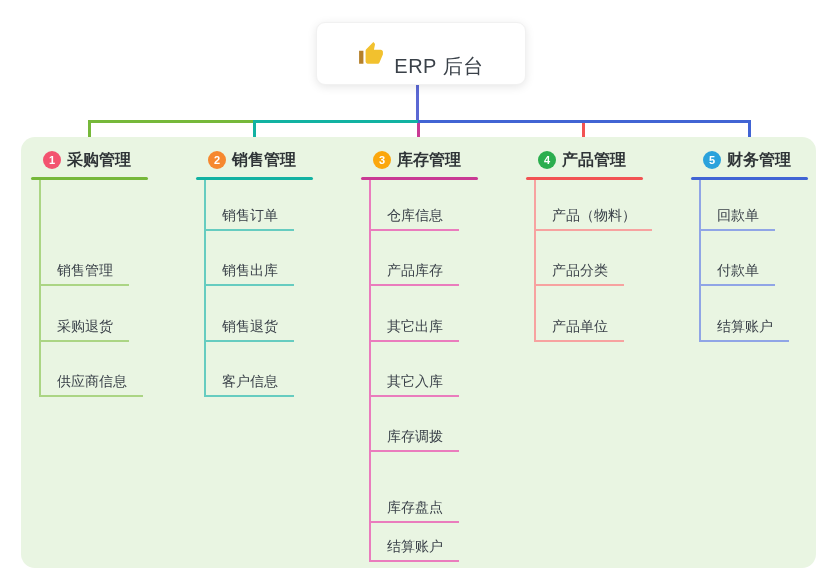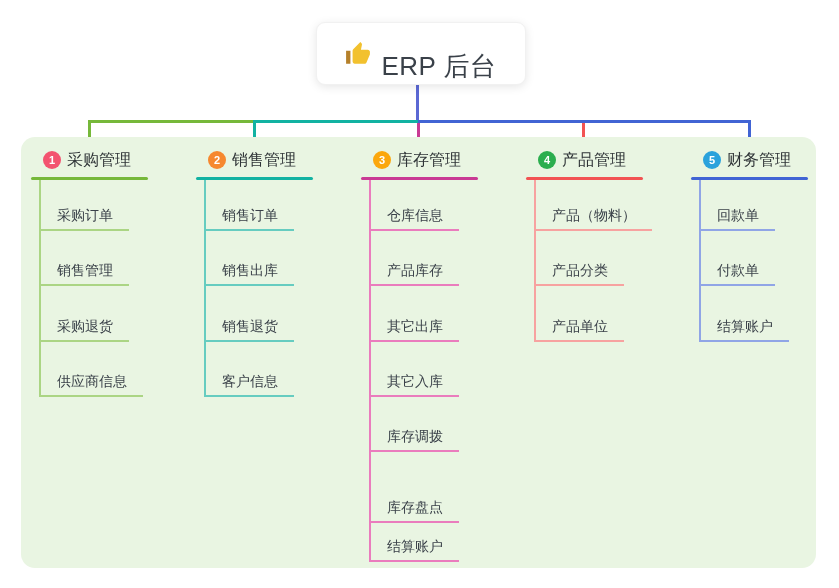--- a/index.html
+++ b/index.html
@@ -3,35 +3,35 @@
 <meta charset="utf-8">
 <style>
   html,body{margin:0;padding:0;background:#ffffff;}
   body{font-family:"Liberation Sans","DejaVu Sans",sans-serif;color:#3a4149;}
   .canvas{position:relative;width:839px;height:588px;background:var(--page-bg);overflow:hidden;}
 
   
   .root-node{position:absolute;left:316px;top:22px;width:208px;height:61px;background:#fff;
     border:1px solid #f1f1f1;border-radius:9px;box-shadow:0 2px 10px rgba(0,0,0,.10);
     display:flex;align-items:center;justify-content:center;gap:10px;cursor:pointer;}
-  .root-label{font-size:26px;font-weight:500;color:#3a4149;letter-spacing:.5px;margin-top:25px;}
+  .root-label{font-size:20px;font-weight:500;color:#3a4149;letter-spacing:.5px;margin-top:25px;}
   .thumb{width:26px;height:26px;display:block;}
 
   
   .seg{position:absolute;}
 
   
   .panel{position:absolute;left:21px;top:137px;width:795px;height:431px;border-radius:14px;
     background:var(--panel-bg);}
 
   
   .branch{position:absolute;top:137px;width:150px;height:440px;}
   .badge{position:absolute;left:12px;top:14px;width:18px;height:18px;border-radius:50%;
     color:#fff;font-size:11px;line-height:18px;text-align:center;font-weight:700;}
-  .btitle{position:absolute;left:36px;top:13px;font-size:16px;font-weight:400;color:#2f3437;white-space:nowrap;cursor:pointer;}
+  .btitle{position:absolute;left:36px;top:13px;font-size:16px;font-weight:700;color:#2f3437;white-space:nowrap;cursor:pointer;}
   .bline{position:absolute;left:0;top:40px;width:117px;height:3px;border-radius:2px;}
   .vline{position:absolute;left:8px;top:43px;width:2px;}
   .child{position:absolute;left:8px;line-height:20px;padding:0 16px 4px 18px;border-bottom:2px solid;
     font-size:14px;color:#3a4149;white-space:nowrap;width:fit-content;cursor:pointer;}
 
   .b1 .bline{background:var(--b1-main)} .b1 .vline{background:var(--b1-light)} .b1 .child{border-color:var(--b1-light)} .b1 .badge{background:var(--b1-badge)}
   .b2 .bline{background:var(--b2-main)} .b2 .vline{background:var(--b2-light)} .b2 .child{border-color:var(--b2-light)} .b2 .badge{background:var(--b2-badge)}
   .b3 .bline{background:var(--b3-main)} .b3 .vline{background:var(--b3-light)} .b3 .child{border-color:var(--b3-light)} .b3 .badge{background:var(--b3-badge)}
   .b4 .bline{background:var(--b4-main)} .b4 .vline{background:var(--b4-light)} .b4 .child{border-color:var(--b4-light)} .b4 .badge{background:var(--b4-badge)}
   .b5 .bline{background:var(--b5-main)} .b5 .vline{background:var(--b5-light)} .b5 .child{border-color:var(--b5-light)} .b5 .badge{background:var(--b5-badge)}
@@ -59,21 +59,20 @@
     <span class="root-label">ERP 后台</span>
   </div>
 
   <div class="panel"></div>
 
   <div class="branch b1" style="left:31px">
     <span class="badge">1</span>
     <span class="btitle">采购管理</span>
     <div class="bline"></div>
     <div class="vline" style="height:217px"></div>
-    <div class="child" style="top:68px">采购订单</div>
     <div class="child" style="top:123px">销售管理</div>
     <div class="child" style="top:179px">采购退货</div>
     <div class="child" style="top:234px">供应商信息</div>
   </div>
 
   <div class="branch b2" style="left:196px">
     <span class="badge">2</span>
     <span class="btitle">销售管理</span>
     <div class="bline"></div>
     <div class="vline" style="height:217px"></div>

